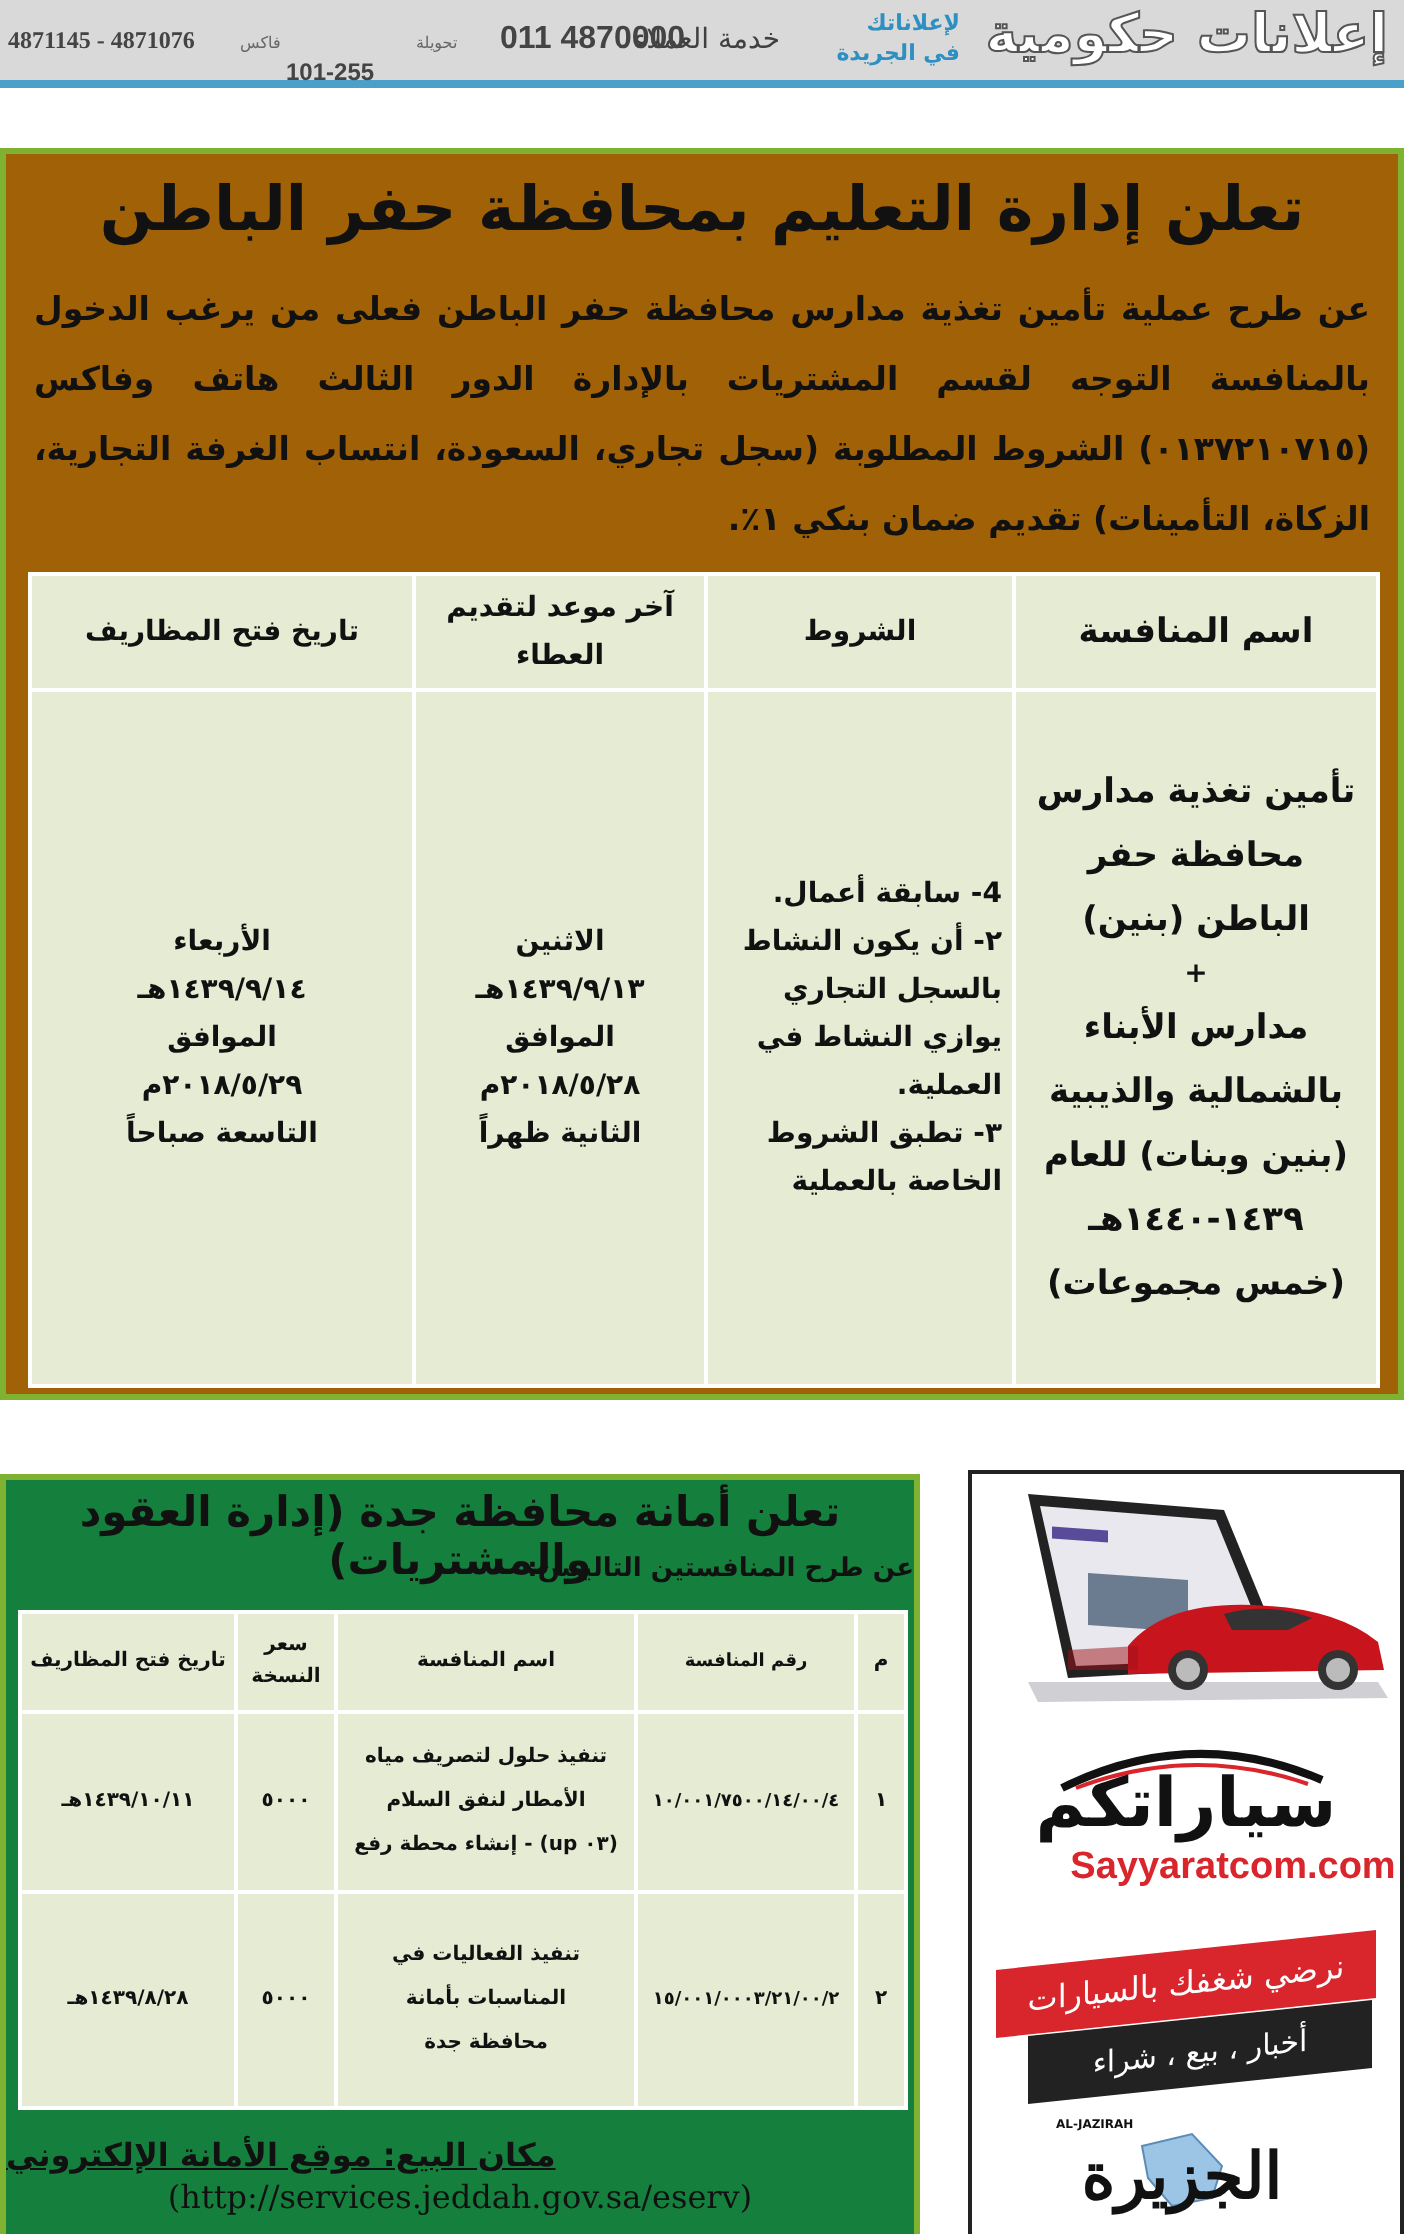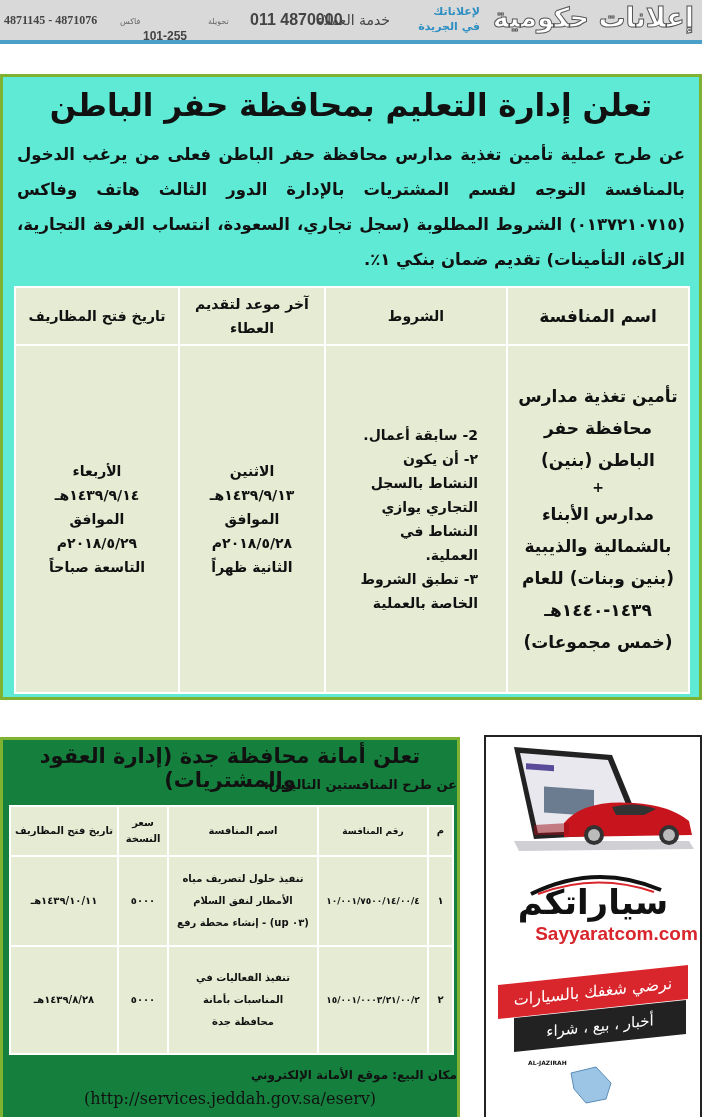--- a/index.html
+++ b/index.html
@@ -12,49 +12,49 @@
       -webkit-text-stroke: 1px #555; letter-spacing: 1px; direction: rtl; }
     .hdr-sub { position: absolute; right: 222px; top: 4px; font-size: 11px; line-height: 15px; color: #2d8fc2; text-align: right; direction: rtl; font-weight: bold; }
     .hdr-service { position: absolute; right: 312px; top: 12px; font-size: 14px; color: #404040; direction: rtl; }
     .hdr-phone { position: absolute; left: 250px; top: 11px; font-size: 16px; font-weight: bold; color: #444; font-family: "Liberation Sans", sans-serif; }
     .hdr-ext-label { position: absolute; left: 208px; top: 17px; font-size: 8px; color: #666; }
     .hdr-ext { position: absolute; left: 143px; top: 13px; font-size: 12px; font-weight: bold; color: #444; font-family: "Liberation Sans", sans-serif; margin-top: 16px; }
     .hdr-fax-label { position: absolute; left: 120px; top: 17px; font-size: 8px; color: #666; }
     .hdr-fax { position: absolute; left: 4px; top: 13px; font-size: 12px; font-weight: bold; color: #444; font-family: Liberation Serif, serif; }
 
     
-    .ad1 { position: absolute; left: 0; top: 74px; width: 702px; height: 626px; background: #5eead4; border: 3px solid #7fb230; }
+    .ad1 { position: absolute; left: 0; top: 74px; width: 702px; height: 626px; background: #a16207; border: 3px solid #7fb230; }
     .ad1-title { position: absolute; left: 0; right: 0; top: 10px; text-align: center; font-size: 31px; font-weight: bold; direction: rtl; color: #111; font-family: "DejaVu Sans", sans-serif; }
     .ad1-body { position: absolute; left: 14px; right: 14px; top: 60px; font-size: 16.5px; font-weight: bold; line-height: 35px; direction: rtl; text-align: justify; text-align-last: right; }
     .t1 { position: absolute; left: 11px; top: 209px; width: 676px; height: 408px; border-collapse: collapse; background: #e6ebd4; direction: rtl; }
     .t1 th, .t1 td { border: 2px solid #fff; text-align: center; vertical-align: middle; }
     .t1 th { height: 58px; font-size: 12px; font-weight: bold; line-height: 20px; }
     .t1 td { font-weight: bold; }
     .t1 .c-name { width: 182px; font-size: 17px; line-height: 32px; padding: 0 6px; }
-    .t1 .c-cond { width: 182px; font-size: 14px; line-height: 24px; text-align: right; padding: 0 28px; }
+    .t1 .c-cond { width: 154px; font-size: 14px; line-height: 24px; text-align: right; padding: 0 5px; }
     .t1 .c-dead { width: 146px; font-size: 14px; line-height: 24px; }
     .t1 .c-open { font-size: 14px; line-height: 24px; }
     .multi span { display: block; }
     .plus { font-size: 14px; line-height: 22px; }
 
     
     .ad2 { position: absolute; left: 0; top: 737px; width: 460px; height: 384px; background: #15803d; border: 3px solid #7fb230; }
     .ad2-title { position: absolute; left: 0; right: 0; top: 4px; text-align: center; font-size: 21px; font-weight: bold; direction: rtl; }
     .ad2-sub { position: absolute; left: 0; right: 0; top: 37px; font-size: 13px; font-weight: bold; direction: rtl; }
     .t2 { position: absolute; left: 6px; top: 65px; width: 445px; border-collapse: collapse; background: #e6ebd4; direction: rtl; }
     .t2 th, .t2 td { border: 2px solid #fff; text-align: center; vertical-align: middle; font-weight: bold; }
     .t2 th { height: 50px; font-size: 10px; line-height: 16px; }
     .t2 td { font-size: 10px; line-height: 22px; margin-left: 37px; }
     .t2 .r1 { height: 90px; }
     .t2 .r2 { height: 108px; }
     .t2 .c-m { width: 25px; }
     .t2 .c-no { width: 110px; font-size: 9px; }
     .t2 .c-nm { width: 150px; }
     .t2 .c-pr { width: 50px; }
-    .ad2-footer { position: absolute; left: 0; right: 0; top: 328px; text-align: right; font-size: 12px; font-weight: bold; direction: rtl; }
+    .ad2-footer { position: absolute; left: 0; right: 0; top: 328px; text-align: left; font-size: 16px; font-weight: bold; direction: rtl; text-decoration: underline; }
     .ad2-url { position: absolute; left: 0; right: 0; top: 349px; text-align: center; font-size: 16px; font-family: "DejaVu Serif", serif; }
 
     
     .side-ad { position: absolute; left: 484px; top: 735px; width: 218px; height: 480px; background: #fff; border: 2px solid #222; overflow: hidden; }
     .laptop { position: absolute; left: 8px; top: 6px; width: 205px; height: 120px; }
     .brand-ar { position: absolute; left: 0; right: 0; top: 145px; text-align: center; font-size: 34px; font-weight: bold; color: #111; direction: rtl; }
     .brand-en { position: absolute; left: 0; right: 0; top: 186px; text-align: center; font-size: 19px; font-weight: bold; color: #d8262c; font-family: "Liberation Sans", sans-serif; padding-left: 47px; }
     .banner-red { position: absolute; left: 12px; top: 238px; width: 190px; height: 34px; background: #d8262c; transform: skewY(-6deg); color: #fff; font-size: 16px; text-align: center; line-height: 34px; direction: rtl; }
     .banner-black { position: absolute; left: 28px; top: 272px; width: 172px; height: 34px; background: #222; transform: skewY(-6deg); color: #fff; font-size: 15px; text-align: center; line-height: 34px; direction: rtl; }
     .jazirah { position: absolute; left: 40px; top: 320px; width: 130px; height: 58px; }
@@ -97,21 +97,21 @@
           <span>محافظة حفر</span>
           <span>الباطن (بنين)</span>
           <span class="plus">+</span>
           <span>مدارس الأبناء</span>
           <span>بالشمالية والذيبية</span>
           <span>(بنين وبنات) للعام</span>
           <span>١٤٣٩-١٤٤٠هـ</span>
           <span>(خمس مجموعات)</span>
         </td>
         <td class="c-cond multi">
-          <span>2- سابقة أعمال.</span>
+          <span>4- سابقة أعمال.</span>
           <span>٢- أن يكون النشاط بالسجل التجاري يوازي النشاط في العملية.</span>
           <span>٣- تطبق الشروط الخاصة بالعملية</span>
         </td>
         <td class="c-dead multi">
           <span>الاثنين</span>
           <span>١٤٣٩/٩/١٣هـ</span>
           <span>الموافق</span>
           <span>٢٠١٨/٥/٢٨م</span>
           <span>الثانية ظهراً</span>
         </td>
@@ -190,14 +190,15 @@
   </svg>
   <div class="brand-ar">سياراتكم</div>
   <div class="brand-en">Sayyaratcom.com</div>
   <div class="banner-red">نرضي شغفك بالسيارات</div>
   <div class="banner-black">أخبار ، بيع ، شراء</div>
   <div class="jazirah">
     <svg style="position:absolute;left:40px;top:8px" width="50" height="40" viewBox="0 0 50 40">
       <path d="M5 8 L30 2 L45 18 L40 34 L20 38 L8 24 Z" fill="#9cc4e4" stroke="#5a8cb8"></path>
     </svg>
     <div class="jazirah-en">AL-JAZIRAH</div>
+    <div class="jazirah-ar">الجزيرة</div>
   </div>
 </div>
 
 </body></html>

